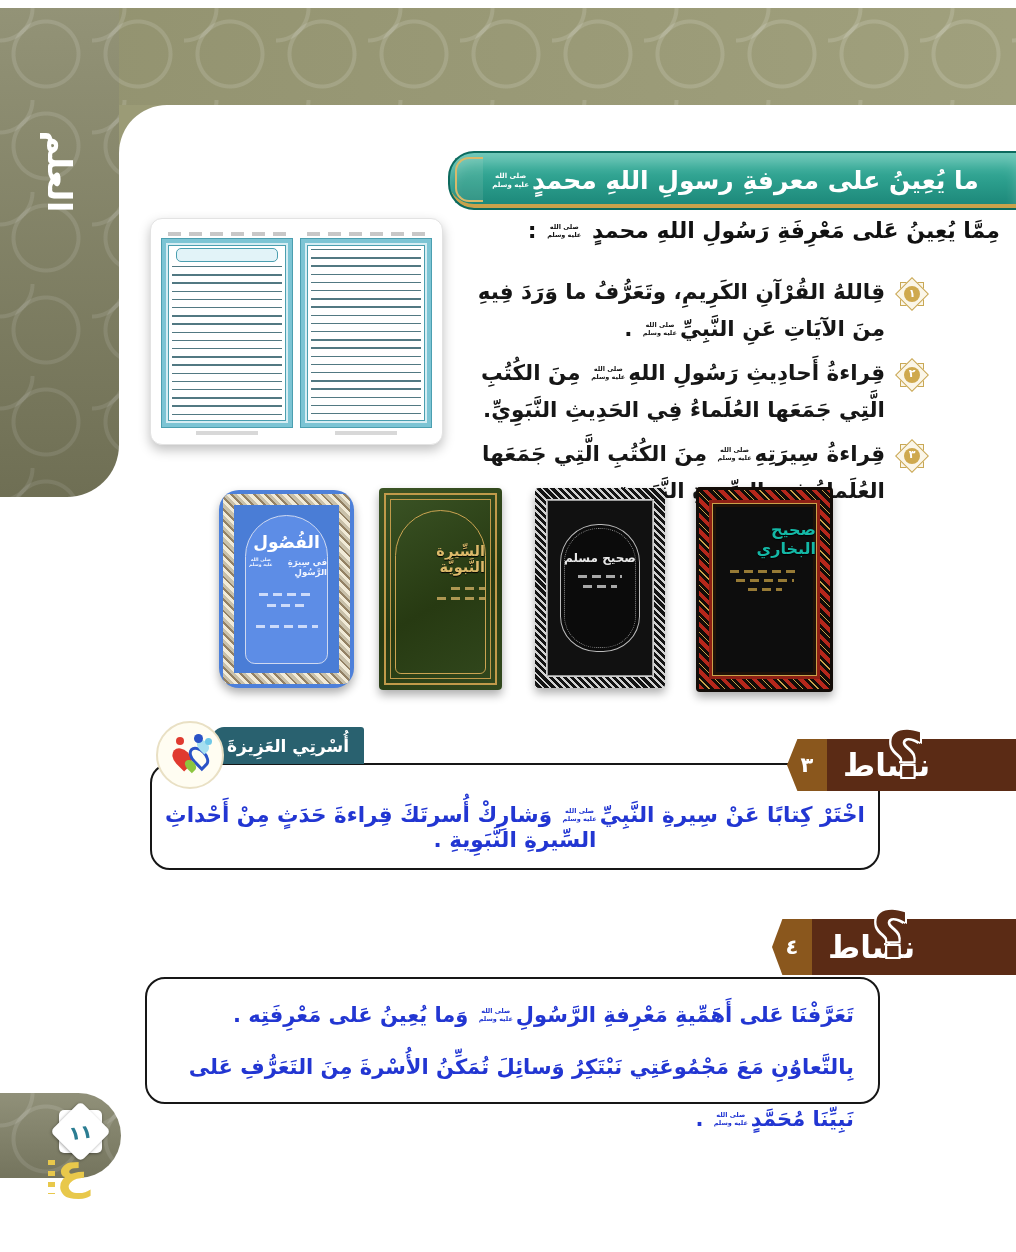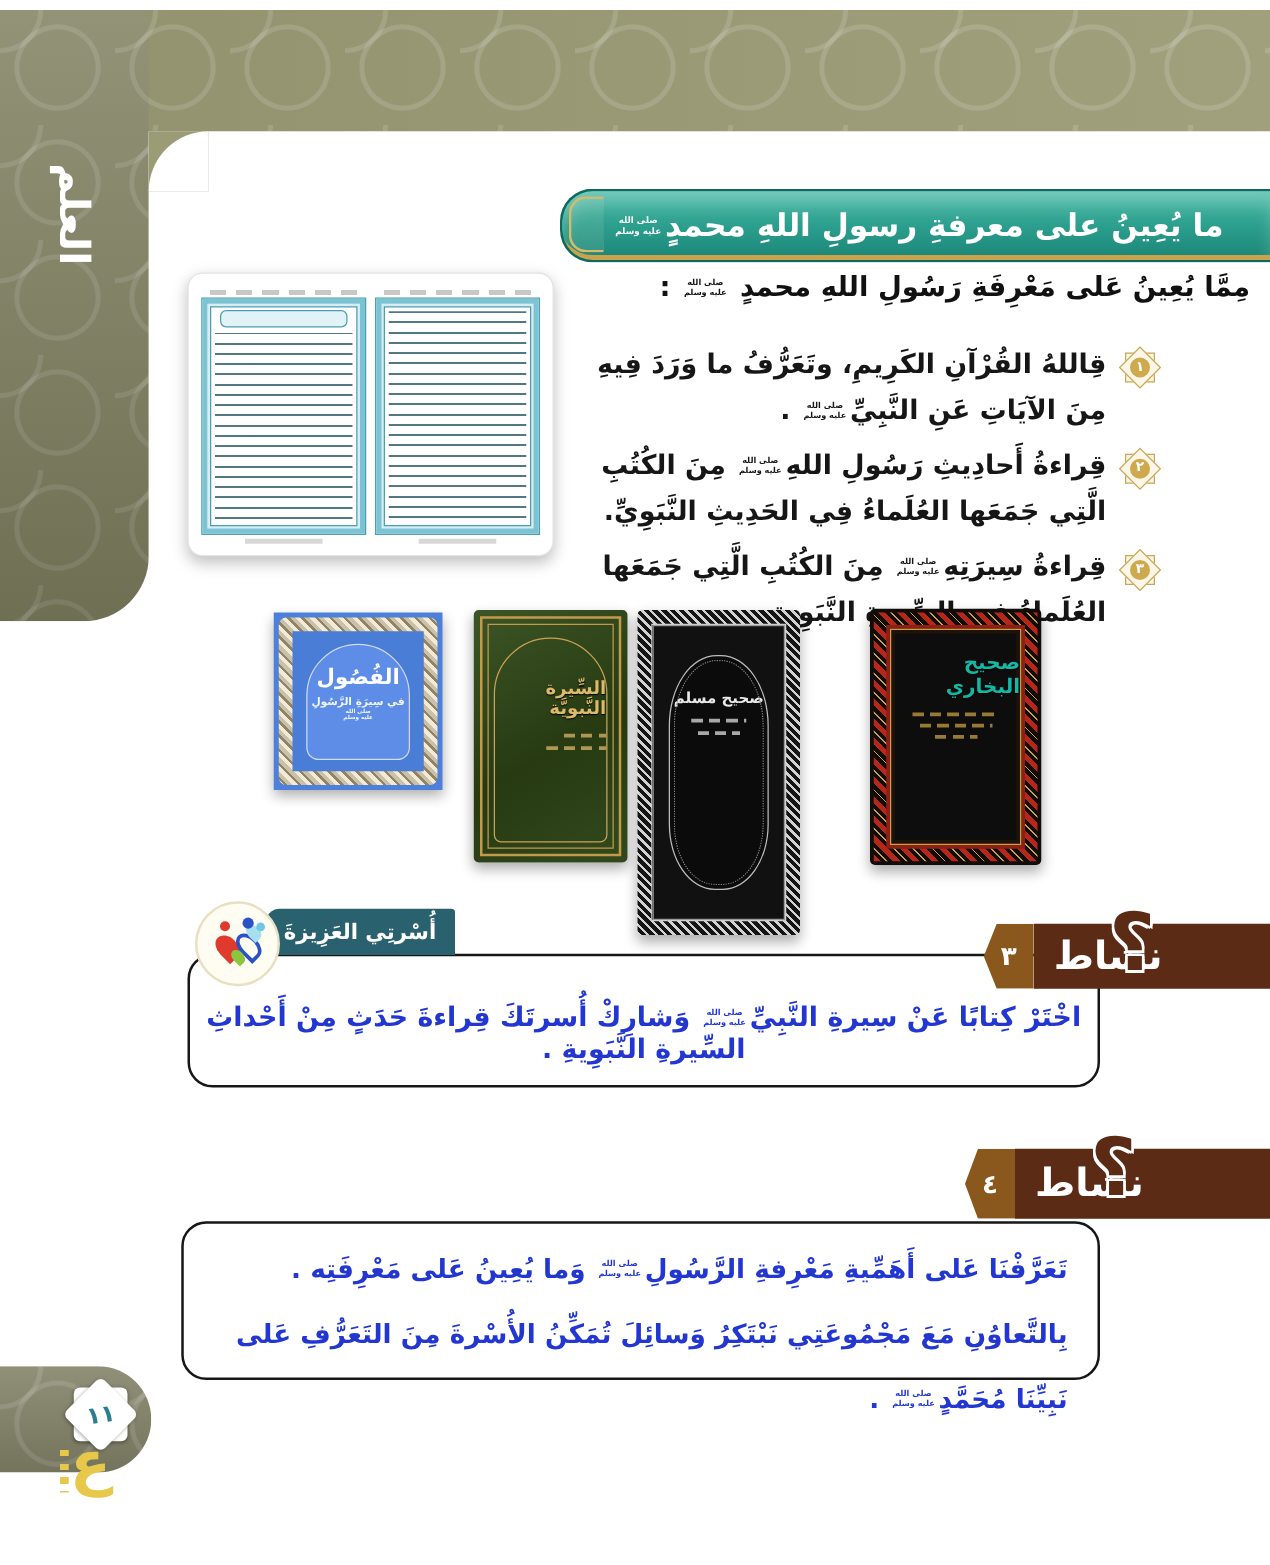--- a/index.html
+++ b/index.html
@@ -56,44 +56,44 @@
   .pg-head{height:4px;margin:0 6px 3px;background:repeating-linear-gradient(90deg,#9a9a9a 0 13px,transparent 13px 21px);opacity:.55;}
   .pg-frame{flex:1;border:4px solid #7cc4d4;box-shadow:inset 0 0 0 2px #d6edf3, inset 0 0 0 3px #4b9fb0, 0 0 0 1px #4b9fb0;
     padding:5px 4px 4px;display:flex;flex-direction:column;background:#fff;}
   .cartouche{height:12px;border:1px solid #4b9fb0;background:#e2f3f8;border-radius:5px;margin:0 6px 3px;}
   .pg-lines{flex:1;margin:1px 2px;background:repeating-linear-gradient(to bottom,#33616c 0 1.5px,transparent 1.5px 8.2px);opacity:.85;}
   .pg-foot{height:4px;margin:4px 34px 0;background:#b8b8b8;opacity:.55;}
 
   
   .book{box-shadow:0 5px 10px rgba(0,0,0,.32);border-radius:5px;overflow:hidden;}
   .book .inner{position:absolute;}
-  .b1{left:219px;top:490px;width:135px;height:142px;background:#4d80da;border-radius:0;}
+  .b1{left:219px;top:490px;width:135px;height:198px;background:#4d80da;border-radius:20px;}
   .b1-frame{inset:4px;border-radius:6px;
     background:repeating-linear-gradient(45deg, rgba(250,240,215,.95) 0 3px, rgba(160,130,80,.85) 3px 5px, rgba(215,200,165,.9) 5px 8px);}
   .b1-core{inset:15px;background:#4a7dd6;display:flex;flex-direction:column;}
   .b1-arch{position:absolute;inset:10px 11px 9px;background:#5d8de6;border:1px solid #cfd9f0;
     border-radius:42px 42px 10px 10px;display:flex;flex-direction:column;align-items:center;padding-top:16px;box-sizing:border-box;}
   .b1-title{color:#fff;font-size:17px;font-weight:bold;}
-  .b1-sub{color:#f2f6ff;font-size:8.5px;font-weight:bold;margin-top:5px;display:flex;align-items:center;flex-direction:column;}
+  .b1-sub{color:#f2f6ff;font-size:8.5px;font-weight:bold;margin-top:5px;display:flex;align-items:flex-start;}
   .b1-sub .saw i{font-size:4.5px;}
   .dashes{background:repeating-linear-gradient(90deg,currentColor 0 9px,transparent 9px 14px);height:3px;opacity:.8;}
   .b1-d1{width:56px;color:#e8eeff;margin-top:16px;}
   .b1-d2{width:40px;color:#e8eeff;margin-top:8px;}
   .b1-d3{width:62px;color:#e8eeff;margin-top:18px;}
 
   .b2{left:379px;top:488px;width:123px;height:202px;background:linear-gradient(150deg,#3c5526,#273a12 55%,#32491e);border-radius:4px;}
   .b2-f1{inset:5px;border:2px solid #c19a4a;}
   .b2-f2{inset:11px;border:1px solid #c19a4a;}
   .b2-arch{inset:22px 16px 16px;border:1.5px solid #cba452;border-radius:46px 46px 6px 6px;
     display:flex;flex-direction:column;align-items:flex-start;}
   .b2-title{color:#dcba6a;font-size:14.5px;font-weight:bold;margin-top:32px;text-shadow:0 1px 1px #000;}
   .b2-d1{width:34px;color:#cfae62;margin-top:12px;}
   .b2-d2{width:48px;color:#cfae62;margin-top:7px;}
 
-  .b3{left:510px;top:488px;width:130px;height:260px;background:repeating-linear-gradient(45deg,#d2d2d2 0 2px,#141414 2px 5px);border-radius:4px;}
+  .b3{left:535px;top:488px;width:130px;height:200px;background:repeating-linear-gradient(45deg,#d2d2d2 0 2px,#141414 2px 5px);border-radius:4px;}
   .b3-core{inset:12px;background:#111;box-shadow:0 0 0 1px #cfcfcf, inset 0 0 0 1px #9a9a9a;}
   .b3-medallion{position:absolute;inset:24px 13px;background:#0b0b0b;border:1px solid #bdbdbd;
     border-radius:48% 48% 46% 46% / 30% 30% 28% 28%;outline:1px dotted #8a8a8a;outline-offset:-5px;
     display:flex;flex-direction:column;align-items:center;padding-top:26px;box-sizing:border-box;}
   .b3-title{color:#e8e8e8;font-size:12px;font-weight:bold;}
   .b3-d1{width:44px;color:#cfcfcf;margin-top:10px;}
   .b3-d2{width:34px;color:#cfcfcf;margin-top:7px;}
 
   .b4{left:696px;top:487px;width:137px;height:205px;background:#120c08;border-radius:4px;}
   .b4-border{inset:3px;background:repeating-linear-gradient(45deg,#b5271b 0 4px,#120c08 4px 7px,#caa14a 7px 8px,#120c08 8px 11px);}

